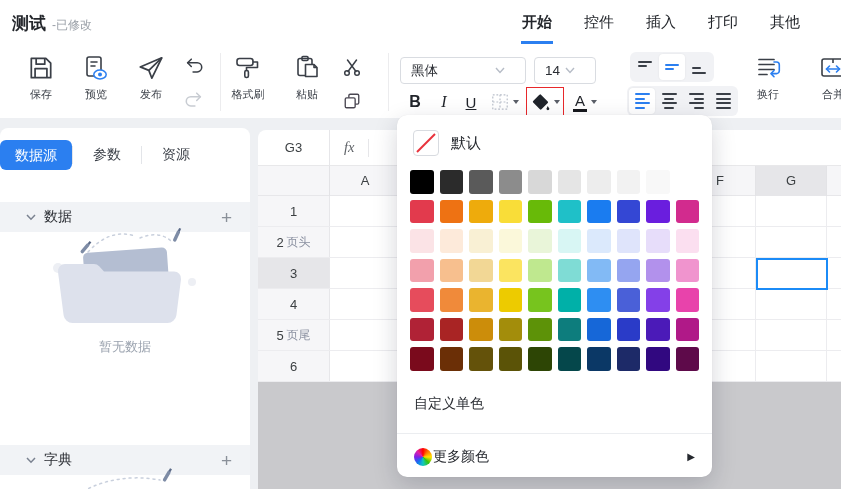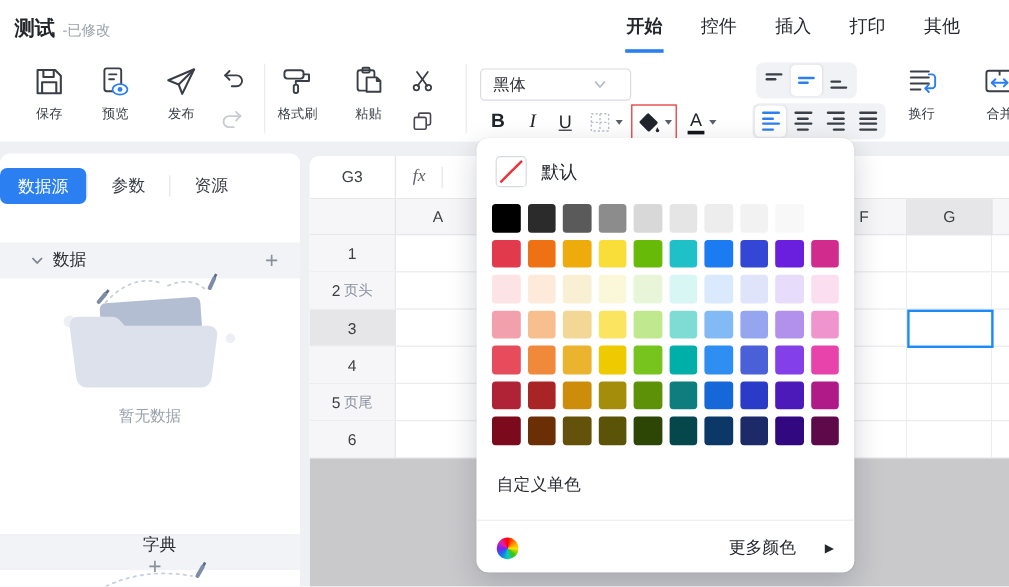--- a/index.html
+++ b/index.html
@@ -79,21 +79,21 @@
   .selected-cell { position:absolute; left:498px; top:128px; width:72px; height:32px; border:2px solid var(--sel); background:transparent; }
   
   .picker { position:absolute; left:397px; top:115px; width:315px; height:362px; background:#fff; border-radius:10px; box-shadow:0 8px 24px rgba(15,23,42,.18), 0 0 1px rgba(0,0,0,.1); z-index:50; }
   .default-row { display:flex; align-items:center; gap:12px; padding:15px 16px 12px 16px; cursor:pointer; }
   .default-swatch { width:26px; height:26px; border:1px solid #d8dbe0; border-radius:4px; background:#fff; }
   .default-label { font-size:15px; color:#25282e; }
   .palette { display:grid; grid-template-columns:repeat(10,1fr); gap:6px; margin:2px 13px 0 13px; }
   .swatch { height:23.5px; border-radius:3px; cursor:pointer; }
   .custom-label { font-size:14px; color:#2a2d33; margin:24px 0 0 17px; cursor:pointer; }
   .picker-div { height:1px; background:#ebedf0; margin-top:20px; }
-  .more-row { display:flex; align-items:center; gap:24px; padding:14px 17px; cursor:pointer;text-align:right; }
+  .more-row { display:flex; align-items:center; gap:1px; padding:14px 17px; cursor:pointer; }
   .color-wheel { width:18px; height:18px; border-radius:50%; background:conic-gradient(#f00,#ff8000,#ffe000,#35c410,#10c8c0,#1670f0,#8020e8,#e020a8,#f00); }
   .more-label { font-size:14px; color:#25282e; flex:1; }
   .more-arrow { font-size:10px; color:#25282e; }
   svg { display:block; }
 </style>
 </head>
 <body>
 
 <div id="root">
 
@@ -208,20 +208,26 @@
     </div>
 
     <div class="tb-divider" style="left:388px;"></div>
 
     <div class="tb-select" style="left:400px; width:126px;">
       <span class="sel-label">黑体</span>
       <svg class="chev" viewBox="0 0 10 7">
         <polyline points="1,1 5,5.5 9,1" fill="none" stroke="#b6bcc6" stroke-width="1.4"></polyline>
       </svg>
     </div>
+    <div class="tb-select" style="left:534px; width:62px;">
+      <span class="sel-label">14</span>
+      <svg class="chev" viewBox="0 0 10 7">
+        <polyline points="1,1 5,5.5 9,1" fill="none" stroke="#b6bcc6" stroke-width="1.4"></polyline>
+      </svg>
+    </div>
 
     <div class="fmt-btn" style="left:402px; width:26px;">
       <span class="b-glyph">B</span>
     </div>
     <div class="fmt-btn" style="left:432px; width:24px;">
       <span class="i-glyph">I</span>
     </div>
     <div class="fmt-btn" style="left:458px; width:26px;">
       <span class="u-glyph">U</span>
     </div>
@@ -363,21 +369,21 @@
           <rect x="134" y="6" width="3.4" height="12" rx="1.6" fill="#7e8ca6"></rect>
           <rect x="134.6" y="3.5" width="2.2" height="3" fill="#5b6a87"></rect>
         </g>
       <circle cx="18" cy="44" r="5" fill="#edeff4"></circle>
       <circle cx="152" cy="58" r="4" fill="#edeff4"></circle>
       <rect x="44" y="26" width="84" height="38" rx="5" fill="#b4bed2" transform="rotate(-4 86 45)"></rect>
       <path d="M26 38 h32 a7 7 0 0 1 5.2 2.3 L68 45.5 h70 a7 7 0 0 1 7 7.8 l-4.6 36 a9 9 0 0 1 -8.9 7.7 H36.5 a9 9 0 0 1 -8.9 -7.7 L22 46 a7 7 0 0 1 7 -8 Z" fill="#dde1ec" transform="translate(-4 2)"></path>
     </svg>
     <div class="empty-text">暂无数据</div>
 
-    <div class="side-section" style="top:297px;flex-direction:column;">
+    <div class="side-section" style="top:297px;">
       <svg width="10" height="7" viewBox="0 0 10 7">
         <polyline points="1,1 5,5.2 9,1" fill="none" stroke="#7a8290" stroke-width="1.5"></polyline>
       </svg>
       <span class="sec-label">字典</span>
       <span class="plus">+</span>
     </div>
 
     <svg class="partial-illus" width="130" height="30" viewBox="0 0 130 30">
       <path d="M18 28 Q55 6 100 14" fill="none" stroke="#c9d0dd" stroke-width="1.5" stroke-dasharray="2 4" stroke-linecap="round"></path>
       <g transform="rotate(30 106 12)">

